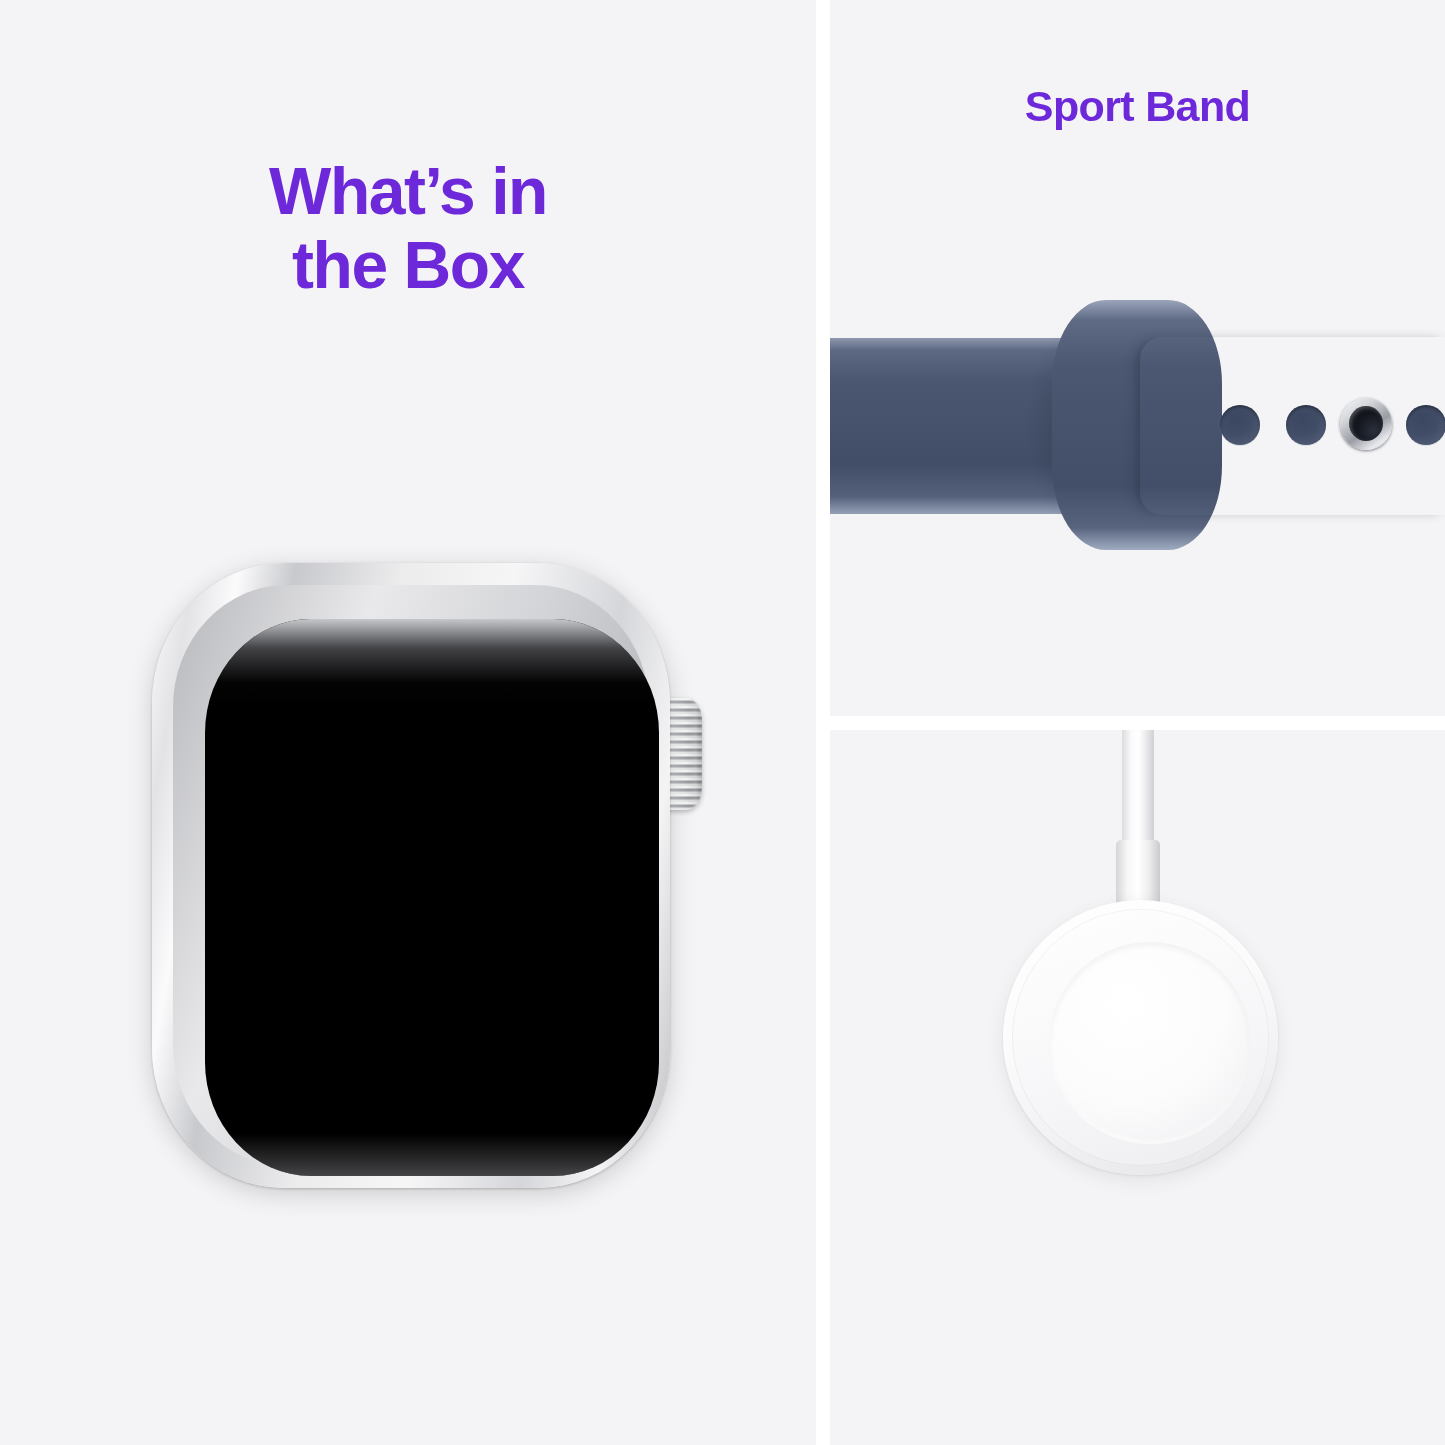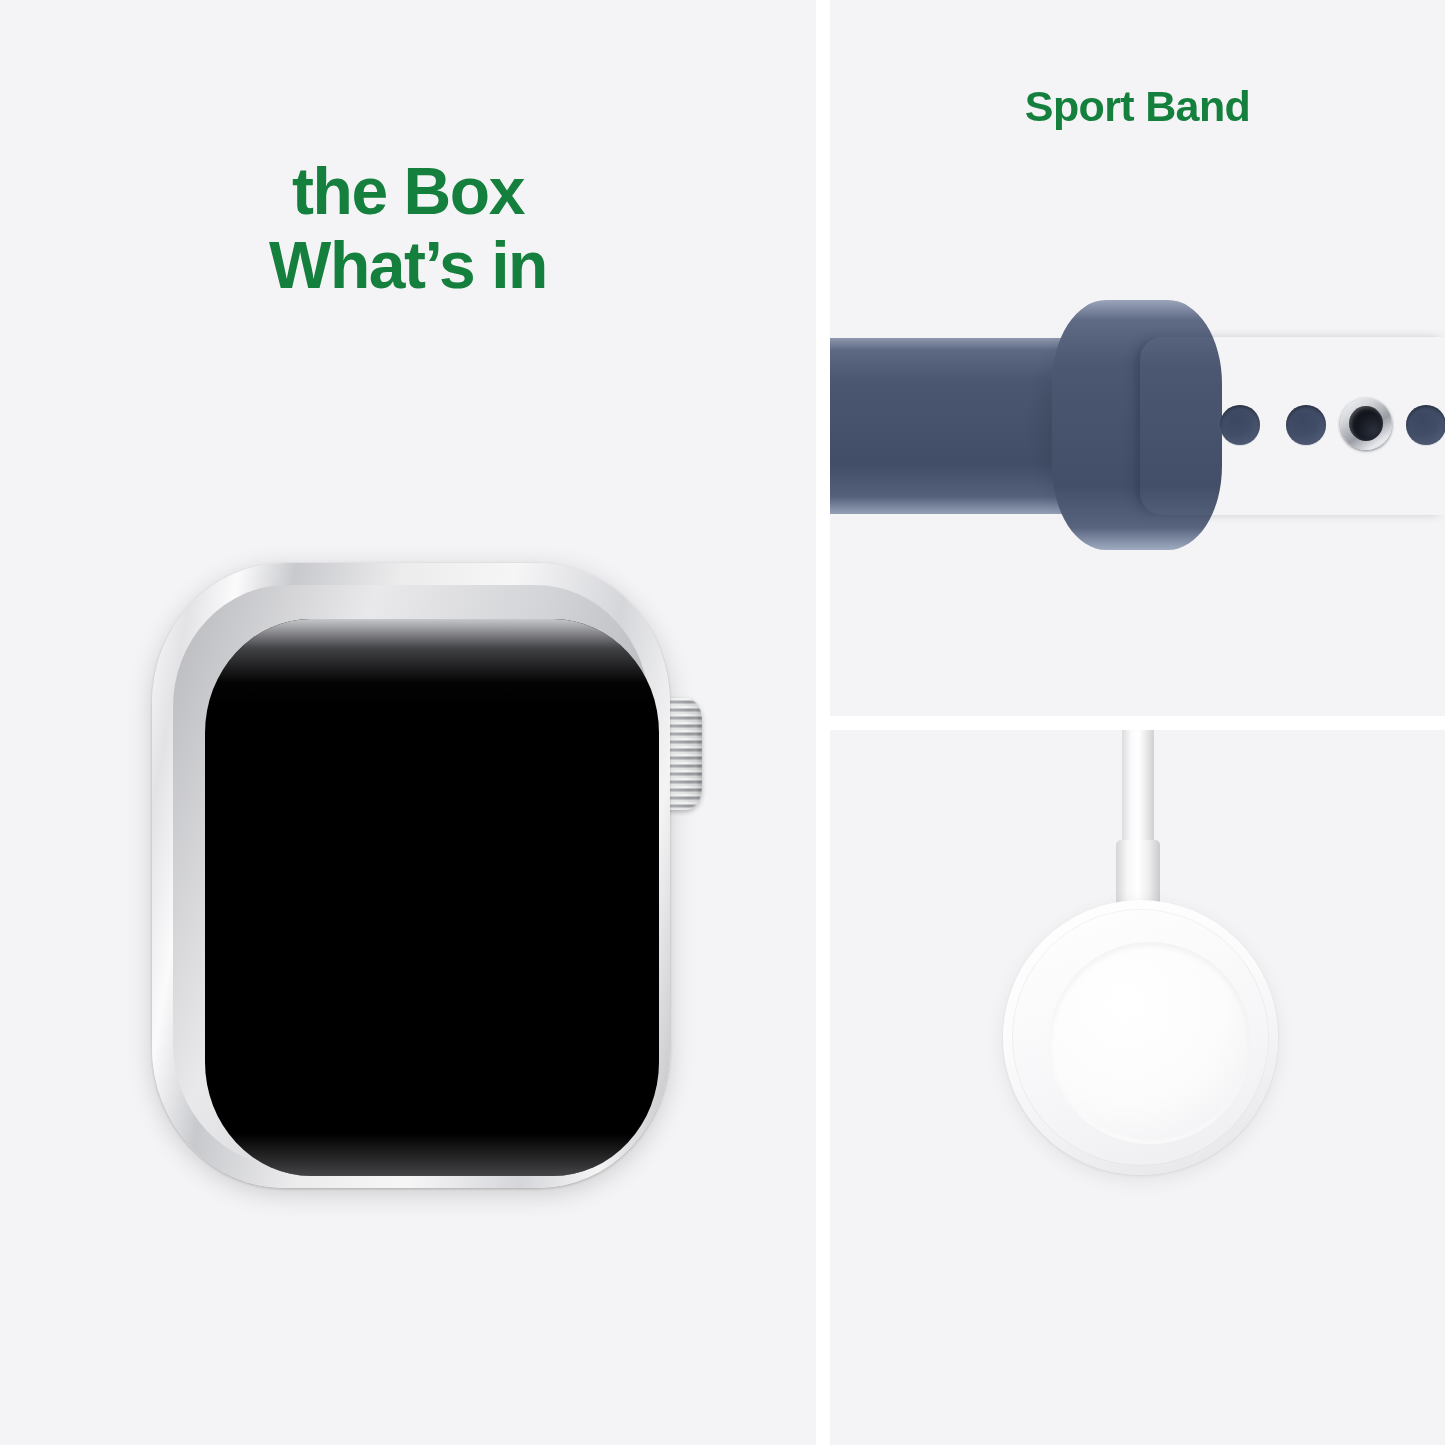--- a/index.html
+++ b/index.html
@@ -13,21 +13,21 @@
 
   
   .panel{position:absolute;background:#f4f4f6;overflow:hidden;}
   #panel-left  {left:0;   top:0;   width:816px; height:1445px;}
   #panel-band  {left:830px;top:0;  width:615px; height:716px;}
   #panel-cable {left:830px;top:730px;width:615px;height:715px;}
 
   
   .title{
     position:absolute;left:0;width:100%;
-    text-align:center;color:#15803d;
+    text-align:center;color:#6d28d9;
     font-weight:700;letter-spacing:-0.022em;
     line-height:1.12;
   }
   #whats-in-box-title{top:155px;font-size:66px;}
   #sport-band-title{top:82px;font-size:43px;letter-spacing:-0.015em;}
 
   
   #watch{position:absolute;left:152px;top:563px;width:518px;height:625px;}
 
   
@@ -168,22 +168,22 @@
   }
 </style>
 </head>
 <body>
 
 <div class="stage">
 
   <div class="panel" id="panel-left">
 
     <div class="title" id="whats-in-box-title">
+      <div>What’s in</div>
       <div>the Box</div>
-      <div>What’s in</div>
     </div>
 
     <div id="watch">
       <div id="watch-side-button"></div>
       <div id="watch-digital-crown"></div>
       <div id="watch-case">
         <div id="watch-bezel">
           <div id="watch-display">
             <div id="watch-display-glass-reflection"></div>
             <div id="watch-display-bottom-reflection"></div>

